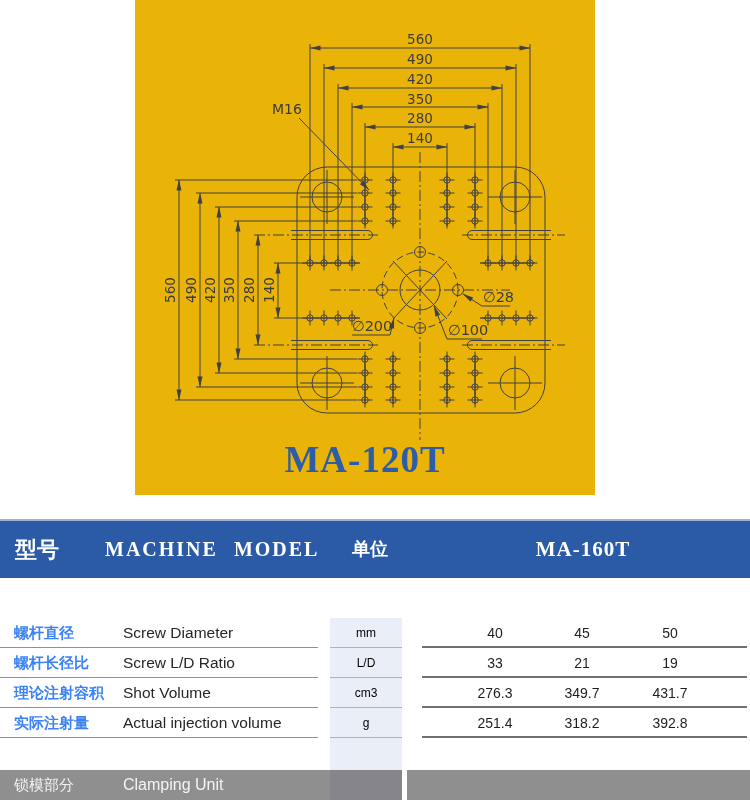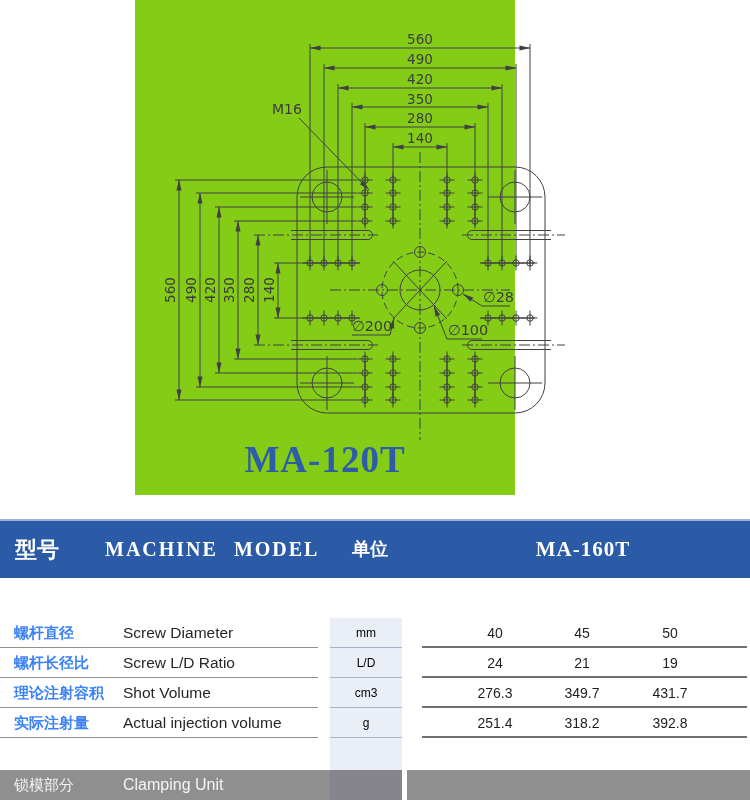--- a/index.html
+++ b/index.html
@@ -1,19 +1,19 @@
 <!DOCTYPE html>
 <html><head>
 <meta charset="utf-8">
 <style>
   html,body{margin:0;padding:0;background:#fff;}
   .stage{position:relative;width:750px;height:800px;background:#ffffff;overflow:hidden;
          font-family:"Liberation Sans","DejaVu Sans",sans-serif;}
   
-  .panel{position:absolute;left:135px;top:0;width:380px;height:495px;background:#84cc16;}
+  .panel{position:absolute;left:135px;top:0;width:412px;height:495px;background:#eab308;padding-left:48px;}
   .panel svg{position:absolute;left:0;top:0;}
   .dwg-title{position:absolute;left:0;top:438px;width:100%;text-align:center;
              font-family:"Liberation Serif","DejaVu Serif",serif;font-weight:bold;
              font-size:37px;letter-spacing:1px;color:#2D5CA8;}
   
   .bar{position:absolute;left:0;top:519px;width:750px;height:59px;box-sizing:border-box;
        background:#2B5BA7;border-top:2px solid #9FB2D5;color:#fff;
        font-family:"Liberation Serif","DejaVu Serif",serif;font-weight:bold;}
   .bar span{position:absolute;top:0;line-height:57px;white-space:nowrap;}
   .b-zh{left:15px;font-size:22px;}
@@ -367,21 +367,21 @@
     <span class="val v2">50</span>
     <i class="sep sep-l"></i>
     <i class="sep sep-u"></i>
     <i class="sep sep-v"></i>
   </div>
 
   <div class="row" style="top:648px;height:30px;">
     <span class="zh">螺杆长径比</span>
     <span class="en">Screw L/D Ratio</span>
     <span class="unit">L/D</span>
-    <span class="val v0">24</span>
+    <span class="val v0">33</span>
     <span class="val v1">21</span>
     <span class="val v2">19</span>
     <i class="sep sep-l"></i>
     <i class="sep sep-u"></i>
     <i class="sep sep-v"></i>
   </div>
 
   <div class="row" style="top:678px;height:30px;">
     <span class="zh">理论注射容积</span>
     <span class="en">Shot Volume</span>

